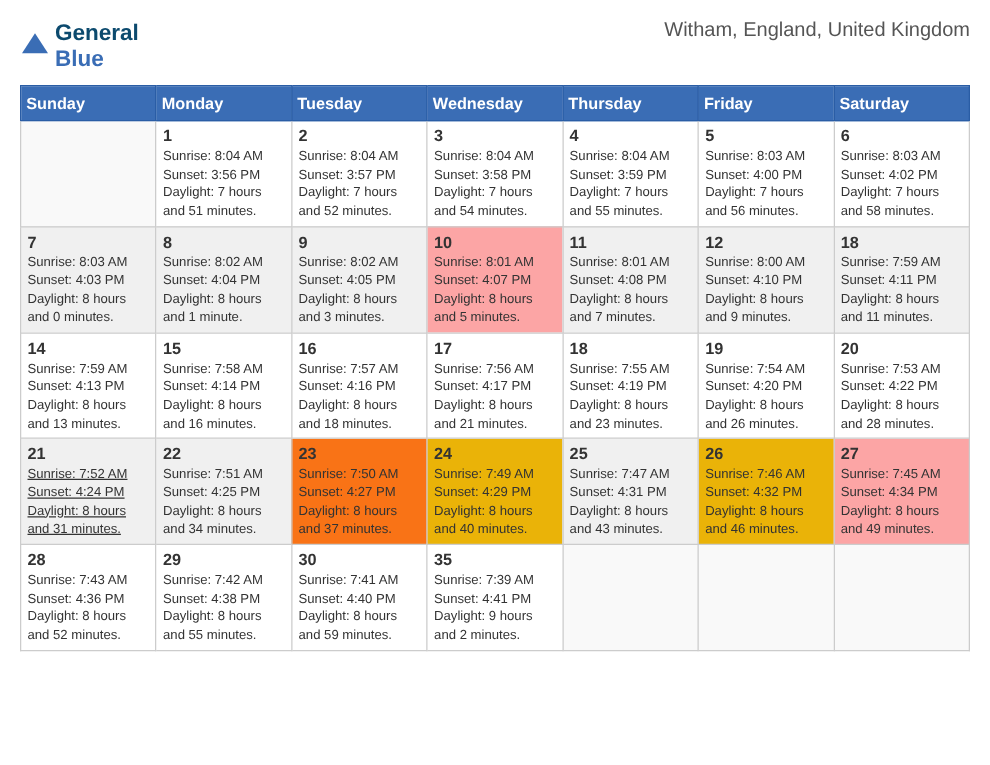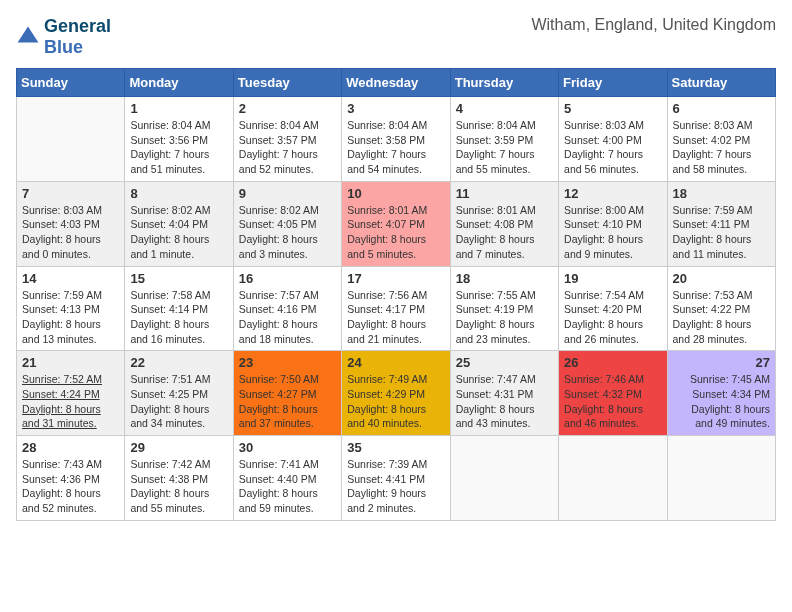--- a/index.html
+++ b/index.html
@@ -291,28 +291,28 @@
 Daylight: 8 hours
 and 40 minutes.</div>
         </td>
         <td style="background-color: rgb(240, 240, 240);">
           <span class="day-number">25</span>
           <div class="day-info" style="white-space: pre-line;">Sunrise: 7:47 AM
 Sunset: 4:31 PM
 Daylight: 8 hours
 and 43 minutes.</div>
         </td>
-        <td style="background-color: #ef4444;">
+        <td style="background-color: #eab308;">
           <span class="day-number">26</span>
           <div class="day-info" style="white-space: pre-line;">Sunrise: 7:46 AM
 Sunset: 4:32 PM
 Daylight: 8 hours
 and 46 minutes.</div>
         </td>
-        <td style="background-color: #c4b5fd; text-align: right;">
+        <td style="background-color: #fca5a5;">
           <span class="day-number">27</span>
           <div class="day-info" style="white-space: pre-line;">Sunrise: 7:45 AM
 Sunset: 4:34 PM
 Daylight: 8 hours
 and 49 minutes.</div>
         </td>
       </tr>
       <tr>
         <td>
           <span class="day-number">28</span>

